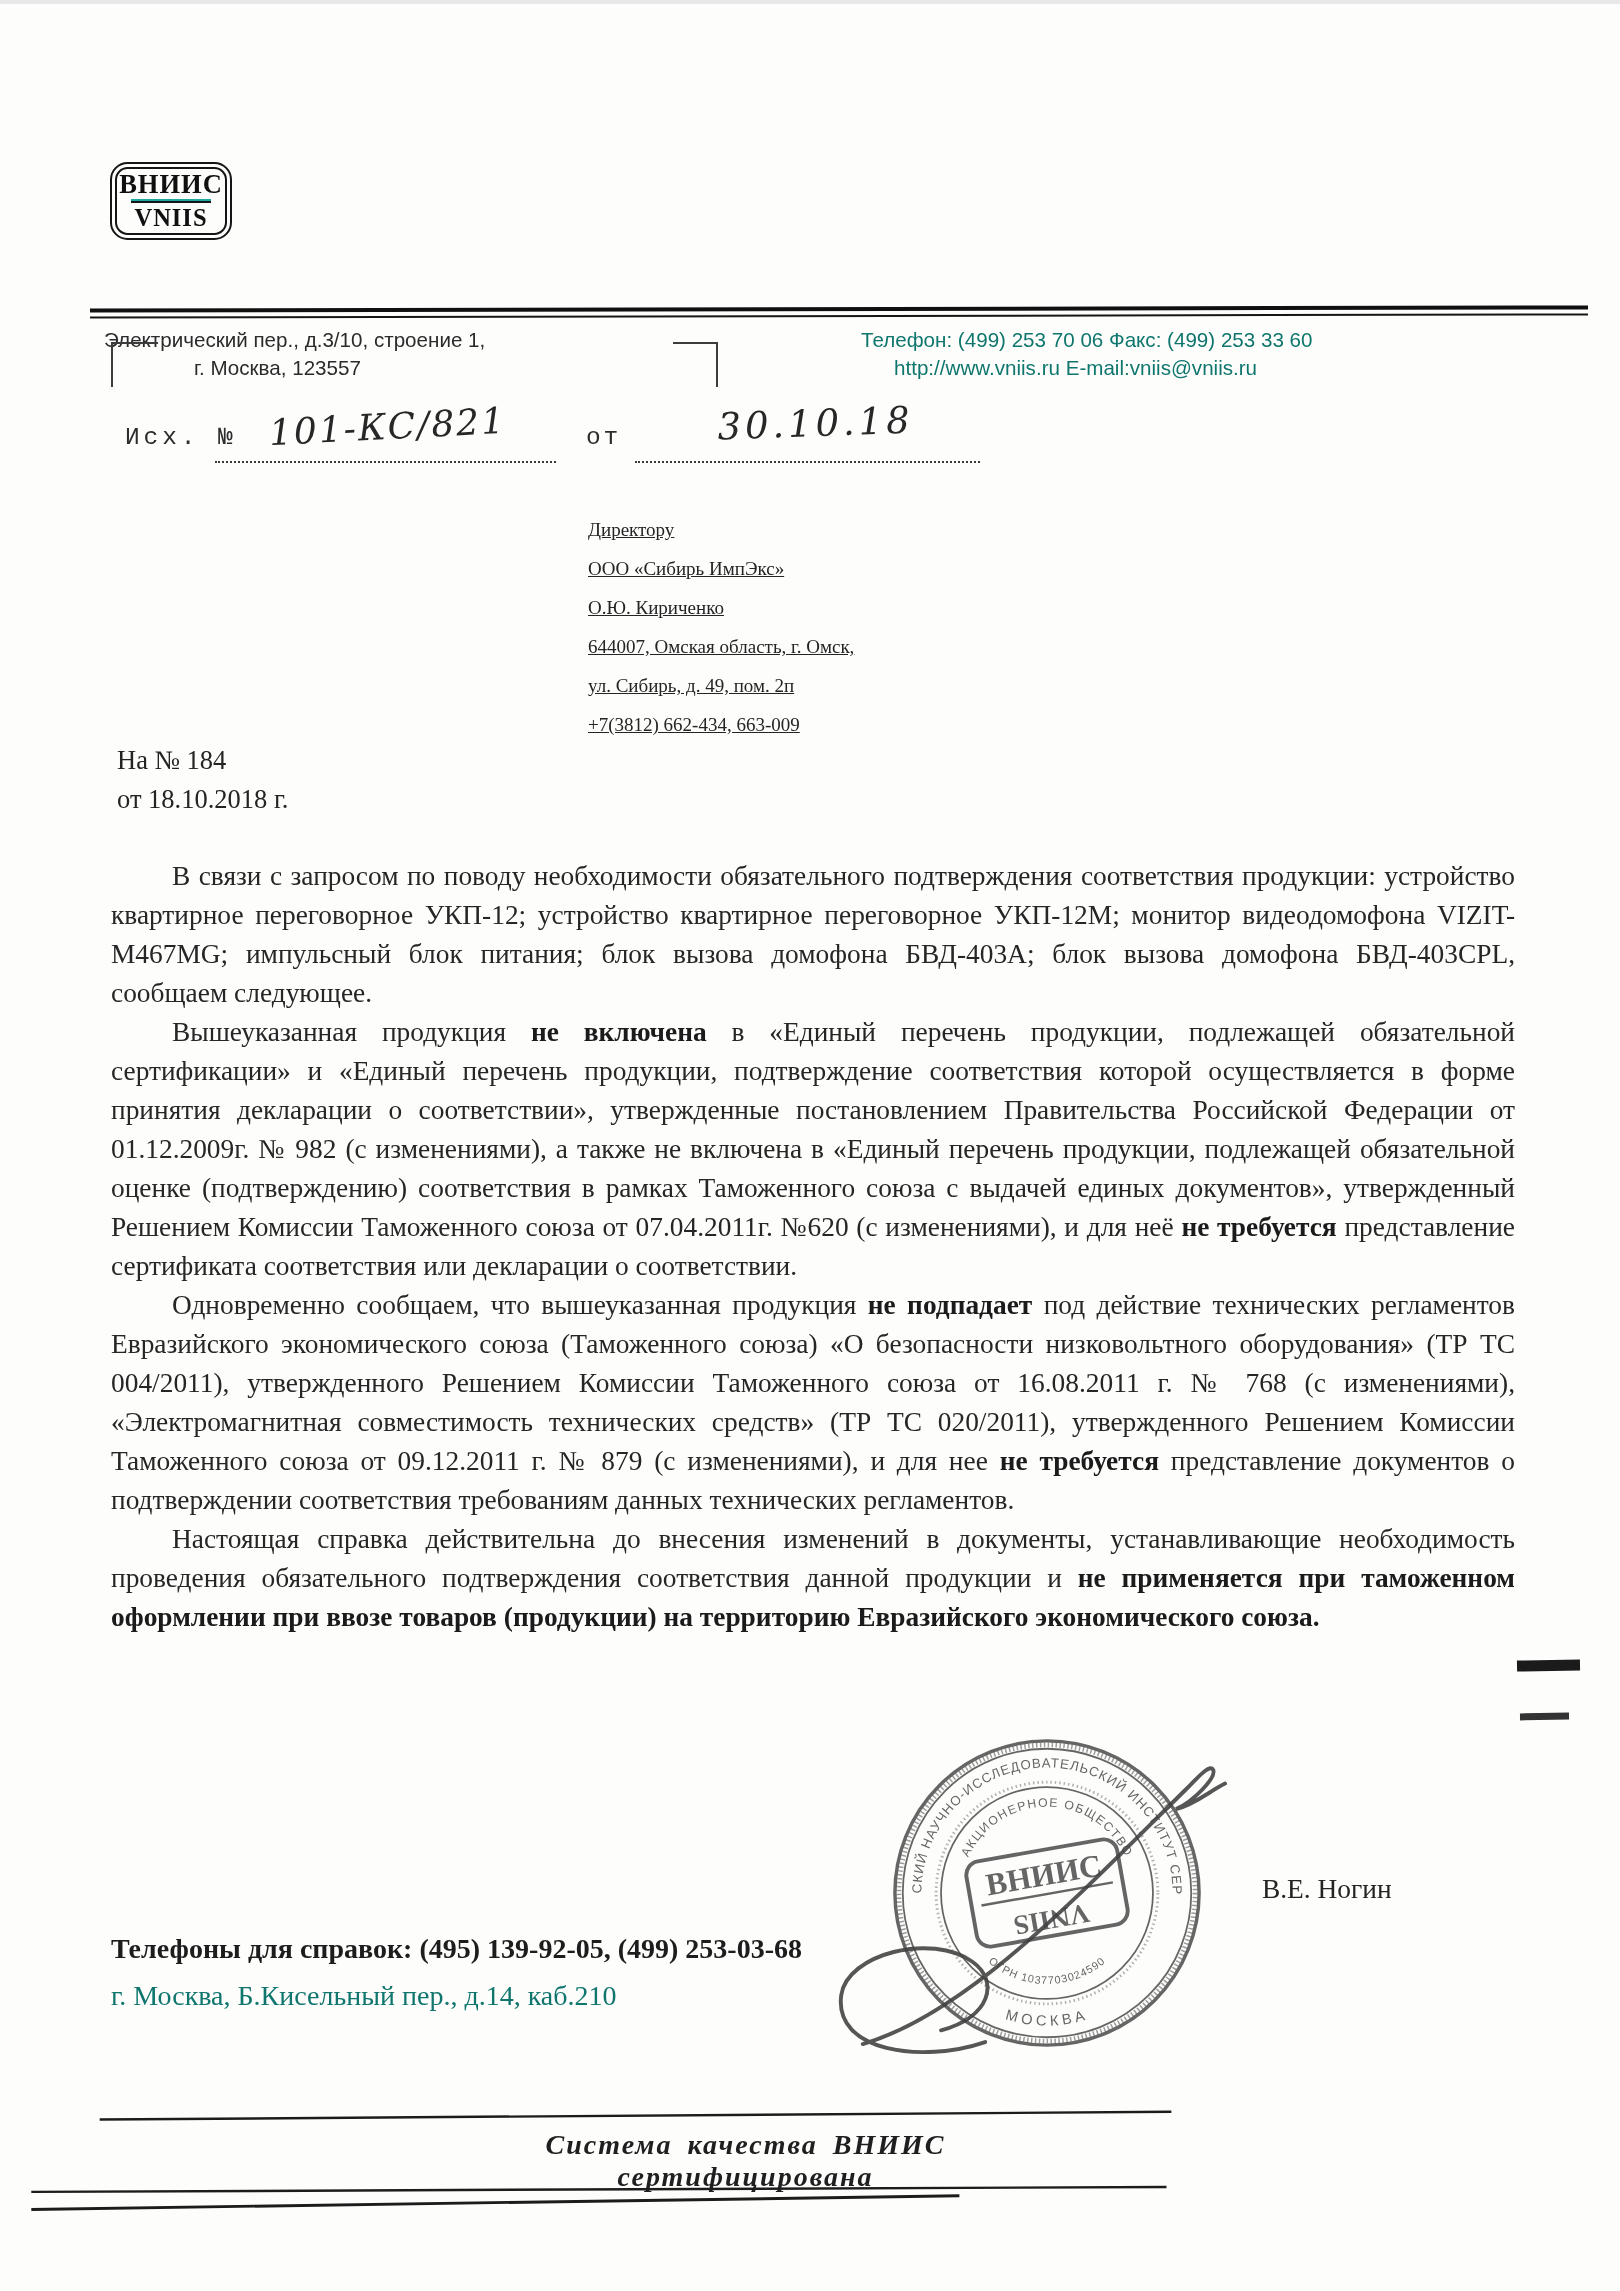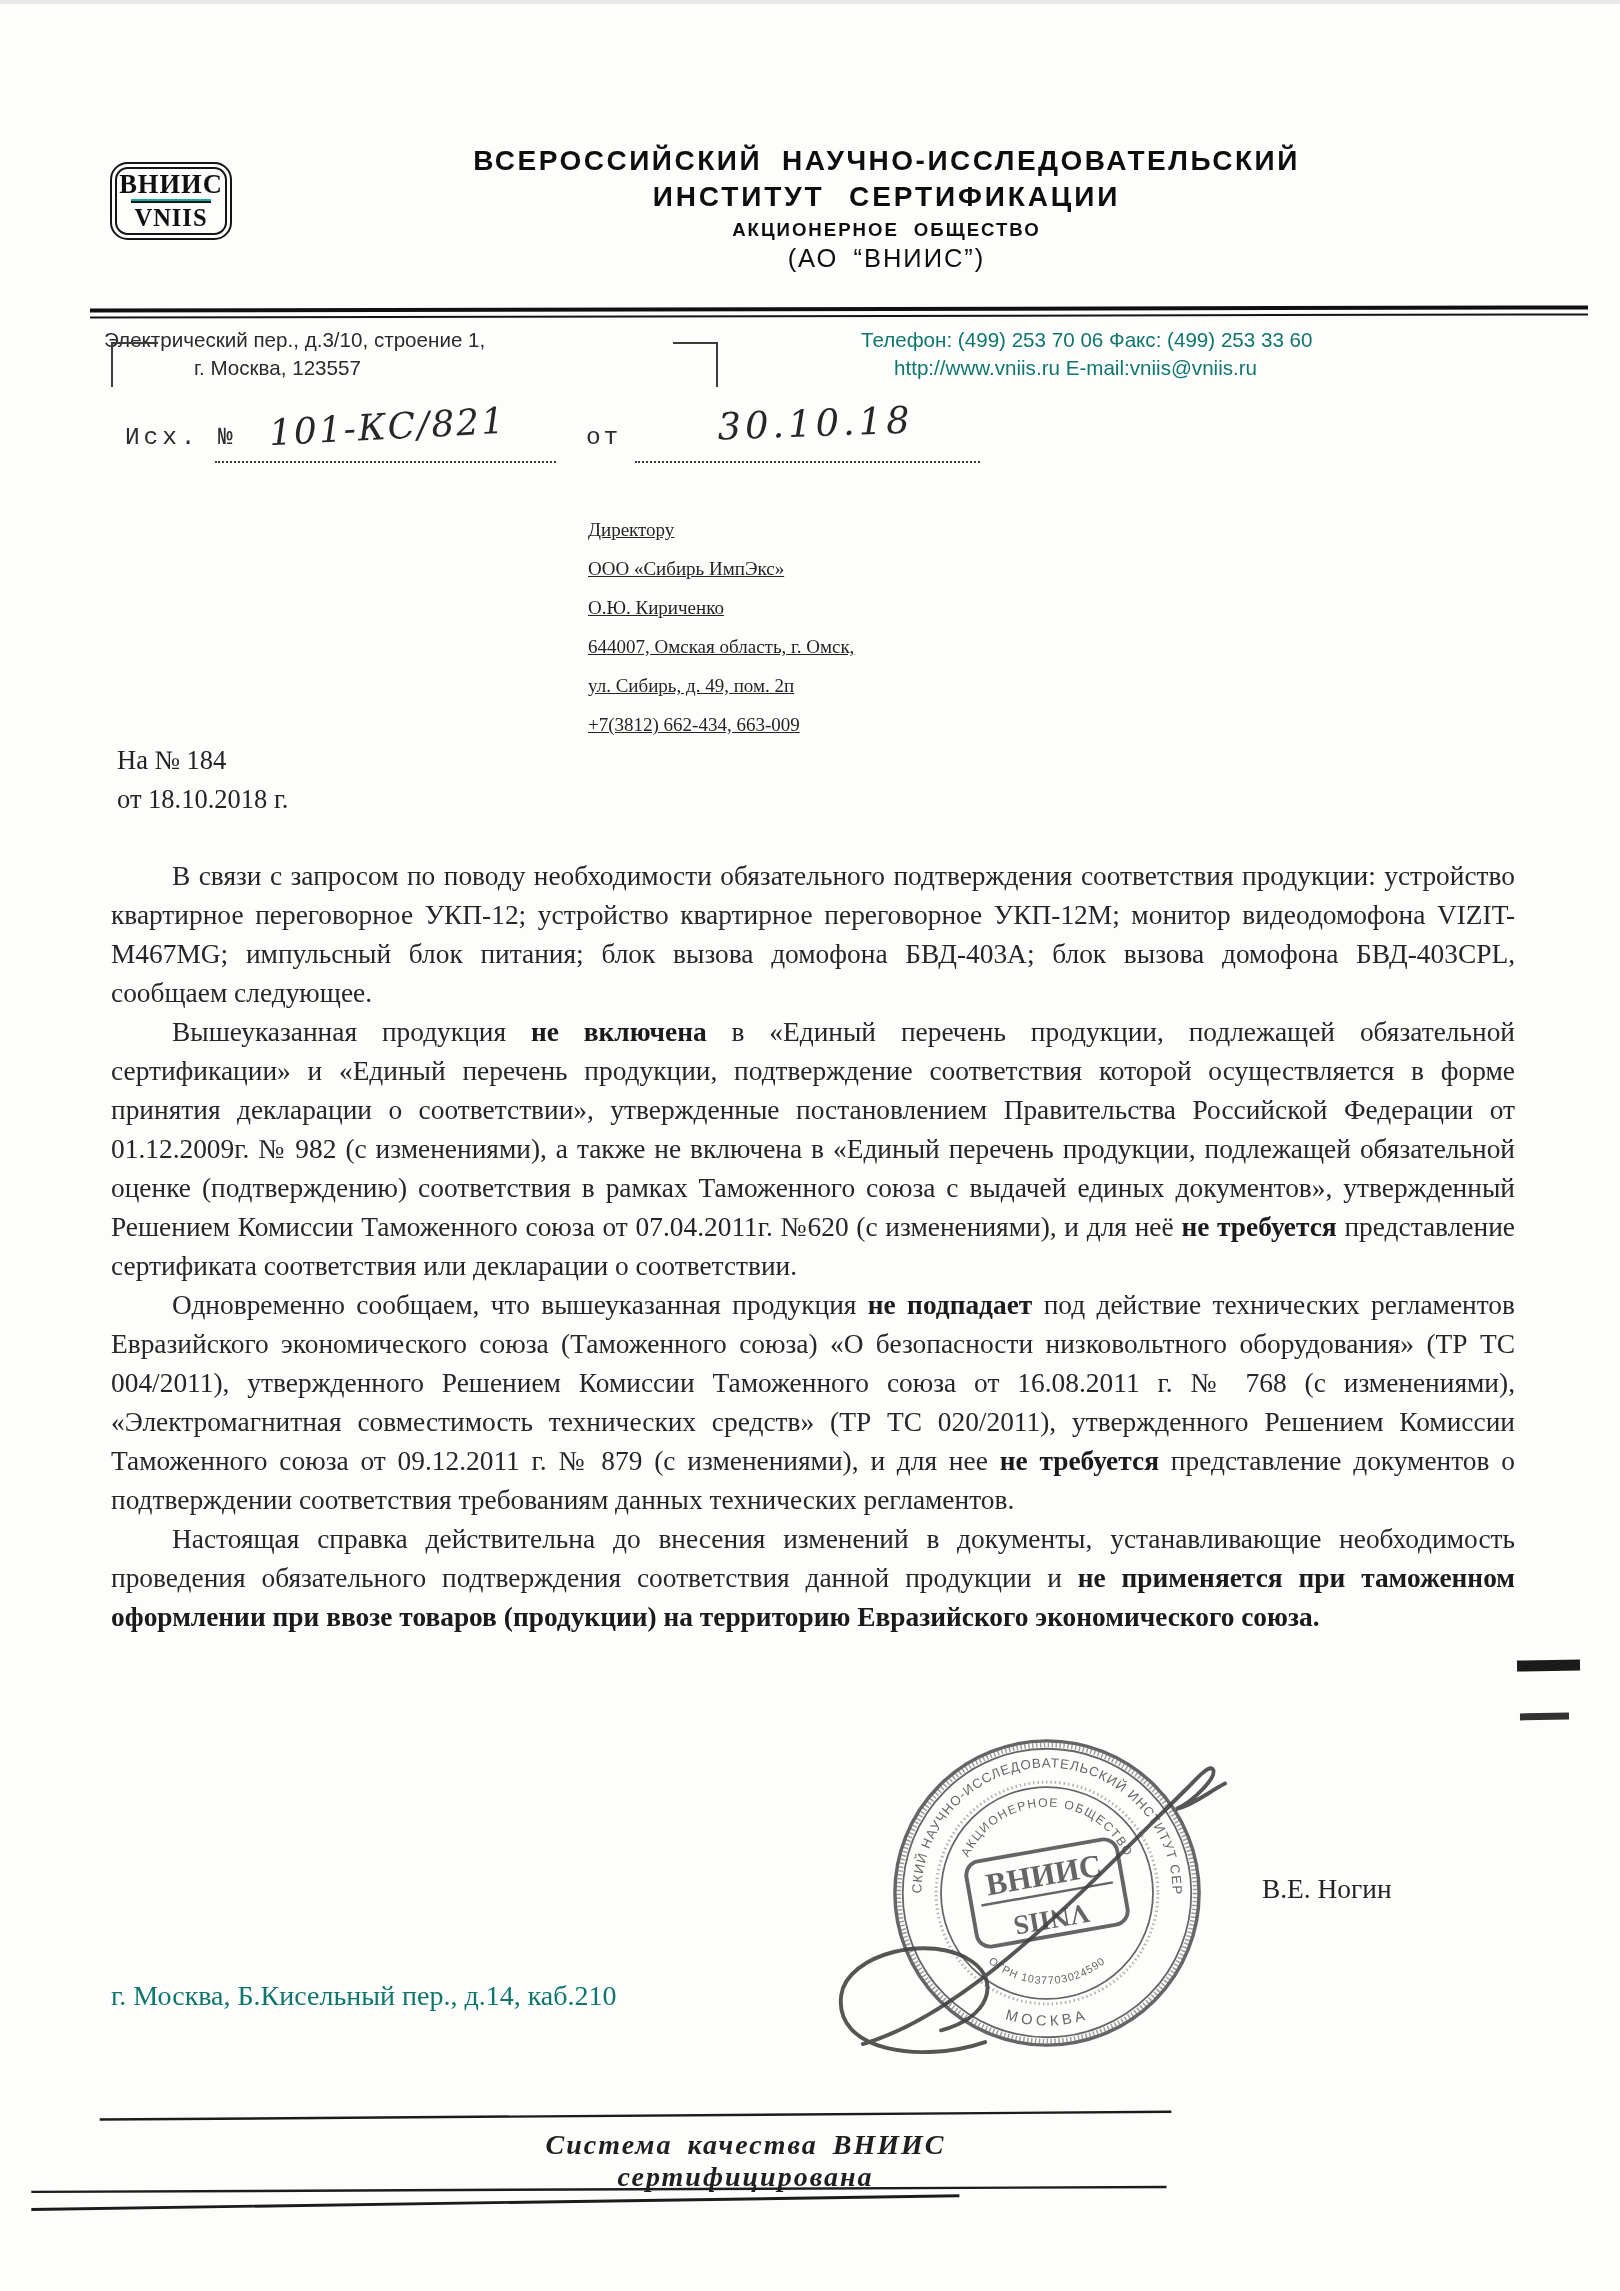--- a/index.html
+++ b/index.html
@@ -102,26 +102,20 @@
 <div class="page">
 
   <div class="logo">
     <div class="logo-inner">
       <div class="logo-top">ВНИИС</div>
       <div class="logo-div"></div>
       <div class="logo-bottom">VNIIS</div>
     </div>
   </div>
 
-  <div class="head-title">
-    <div class="ht1">ВСЕРОССИЙСКИЙ  НАУЧНО-ИССЛЕДОВАТЕЛЬСКИЙ</div>
-    <div class="ht2">ИНСТИТУТ  СЕРТИФИКАЦИИ</div>
-    <div class="ht3">АКЦИОНЕРНОЕ  ОБЩЕСТВО</div>
-    <div class="ht4">(АО  “ВНИИС”)</div>
-  </div>
 
   <div class="rule-wrap">
     <div class="rule-a"></div>
     <div class="rule-b"></div>
   </div>
 
   <div class="addr-left">
     <div class="l1">Электрический пер., д.3/10, строение 1,</div>
     <div class="l2">г. Москва, 123557</div>
   </div>
@@ -158,20 +152,21 @@
 
   <div class="body-text">
     <p><span>В связи с запросом по поводу необходимости обязательного подтверждения соответствия продукции: устройство квартирное переговорное УКП-12; устройство квартирное переговорное УКП-12М; монитор видеодомофона VIZIT-M467MG; импульсный блок питания; блок вызова домофона БВД-403А;  блок вызова домофона БВД-403CPL, сообщаем следующее.</span></p>
     <p><span>Вышеуказанная продукция </span><span class="seg-b">не включена</span><span> в «Единый перечень продукции, подлежащей обязательной сертификации» и «Единый перечень продукции, подтверждение соответствия которой осуществляется в форме принятия декларации о соответствии», утвержденные постановлением Правительства Российской Федерации от 01.12.2009г. № 982 (с изменениями), а также не включена в «Единый перечень продукции, подлежащей обязательной оценке (подтверждению) соответствия в рамках Таможенного союза с выдачей единых документов», утвержденный Решением Комиссии Таможенного союза от 07.04.2011г. №620 (с изменениями), и для неё </span><span class="seg-b">не требуется</span><span> представление сертификата соответствия или декларации о соответствии.</span></p>
     <p><span>Одновременно сообщаем, что вышеуказанная продукция </span><span class="seg-b">не подпадает</span><span> под действие технических регламентов Евразийского экономического союза (Таможенного союза) «О безопасности низковольтного оборудования» (ТР ТС 004/2011), утвержденного Решением Комиссии Таможенного союза от 16.08.2011 г. № 768 (с изменениями), «Электромагнитная совместимость технических средств» (ТР ТС 020/2011), утвержденного Решением Комиссии Таможенного союза от 09.12.2011 г. № 879 (с изменениями), и для нее </span><span class="seg-b">не требуется</span><span> представление документов о подтверждении соответствия требованиям данных технических регламентов.</span></p>
     <p><span>Настоящая справка действительна до внесения изменений в документы, устанавливающие необходимость проведения обязательного подтверждения соответствия данной продукции и </span><span class="seg-b">не применяется при таможенном оформлении при ввозе товаров (продукции) на территорию Евразийского экономического союза.</span></p>
   </div>
 
   <div class="sig-name">В.Е. Ногин</div>
 
+  <div class="info-phones">Телефоны для справок: (495) 139-92-05, (499) 253-03-68</div>
   <div class="info-addr">г. Москва, Б.Кисельный пер., д.14, каб.210</div>
 
   <svg class="stamp" viewBox="0 0 320 320">
     <g fill="none" stroke="#4b4b4b">
       <circle cx="160" cy="160" r="155" stroke-width="3.5"></circle>
       <circle cx="160" cy="160" r="147" stroke-width="1.8"></circle>
       <circle cx="160" cy="160" r="151" stroke-width="5" stroke-dasharray="1.5 2.5" opacity="0.65"></circle>
       <circle cx="160" cy="160" r="108" stroke-width="1.8"></circle>
       <circle cx="160" cy="160" r="113" stroke-width="3" stroke-dasharray="1.5 3" opacity="0.5"></circle>
     </g>

